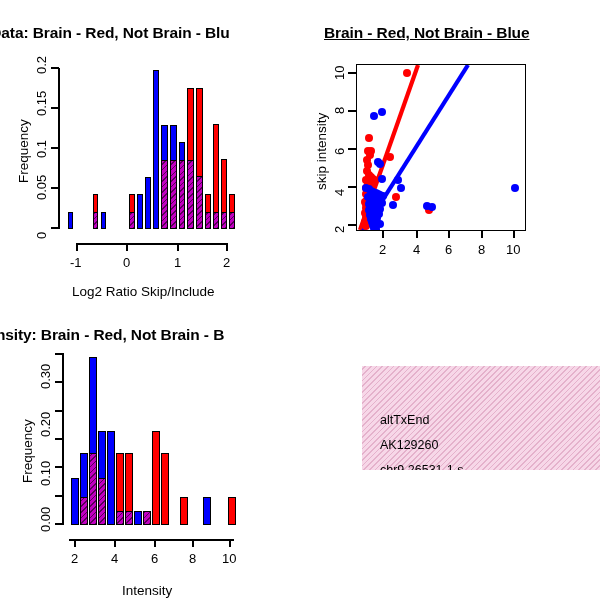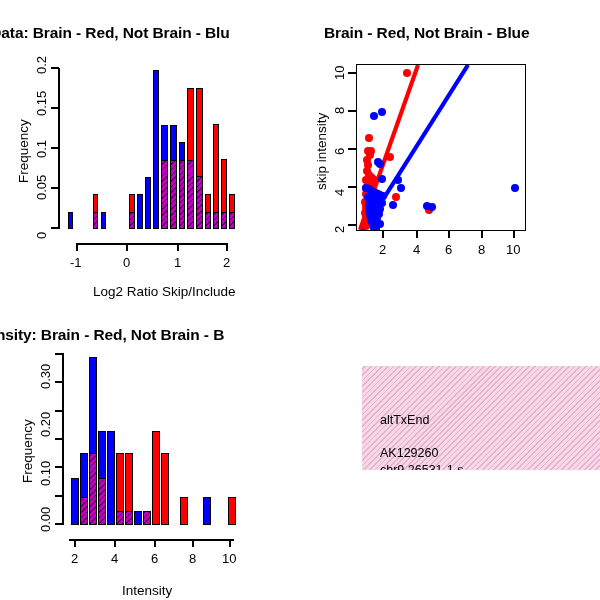--- a/index.html
+++ b/index.html
@@ -169,26 +169,26 @@
   <div class="tick" style="left:76px;  top:243px; width:2.2px; height:8px;"></div>
   <div class="tick" style="left:126px; top:243px; width:2.2px; height:8px;"></div>
   <div class="tick" style="left:177px; top:243px; width:2.2px; height:8px;"></div>
   <div class="tick" style="left:226px; top:243px; width:2.2px; height:8px;"></div>
 
   <div class="tick-label" style="left:70px;  top:255px;">-1</div>
   <div class="tick-label" style="left:123px; top:255px;">0</div>
   <div class="tick-label" style="left:174px; top:255px;">1</div>
   <div class="tick-label" style="left:223px; top:255px;">2</div>
 
-  <div class="axis-title" style="left:72px; top:284px;margin-left:21px;">Log2 Ratio Skip/Include</div>
+  <div class="axis-title" style="left:72px; top:284px;">Log2 Ratio Skip/Include</div>
 </div>
 
 <div class="panel" style="left:300px; top:0; width:300px; height:300px;">
 
-  <div class="panel-title" style="left:24px; top:24px;">Brain - Red, Not Brain - Blue</div>
+  <div class="panel-title" style="left:24px; top:24px;text-decoration:underline;">Brain - Red, Not Brain - Blue</div>
 
   <div class="axis-title-v" style="left:14px; top:190px;">skip intensity</div>
 
   <div class="tick-label-v" style="left:32px; top:233px;">2</div>
   <div class="tick-label-v" style="left:32px; top:196px;">4</div>
   <div class="tick-label-v" style="left:32px; top:155px;">6</div>
   <div class="tick-label-v" style="left:32px; top:114px;">8</div>
   <div class="tick-label-v" style="left:32px; top:80px;">10</div>
 
   <div class="tick" style="left:48px; top:224px; width:8px; height:2.2px;"></div>
@@ -373,17 +373,17 @@
   <div class="tick-label" style="left:189px; top:251px;">8</div>
   <div class="tick-label" style="left:222px; top:251px;">10</div>
 
   <div class="axis-title" style="left:122px; top:283px;">Intensity</div>
 </div>
 
 <div class="panel" style="left:300px; top:300px; width:300px; height:300px;">
 
   <div class="anno-box" style="left:62px; top:66px; width:240px; height:104px;">
     <div class="anno-line" style="top:47px;">altTxEnd</div>
-    <div class="anno-line" style="top:80px;">AK129260</div>
+    <div class="anno-line" style="top:72px;">AK129260</div>
     <div class="anno-line" style="top:97px;">chr9.26531-1.s</div>
 
   </div>
 </div>
 
 </body></html>

